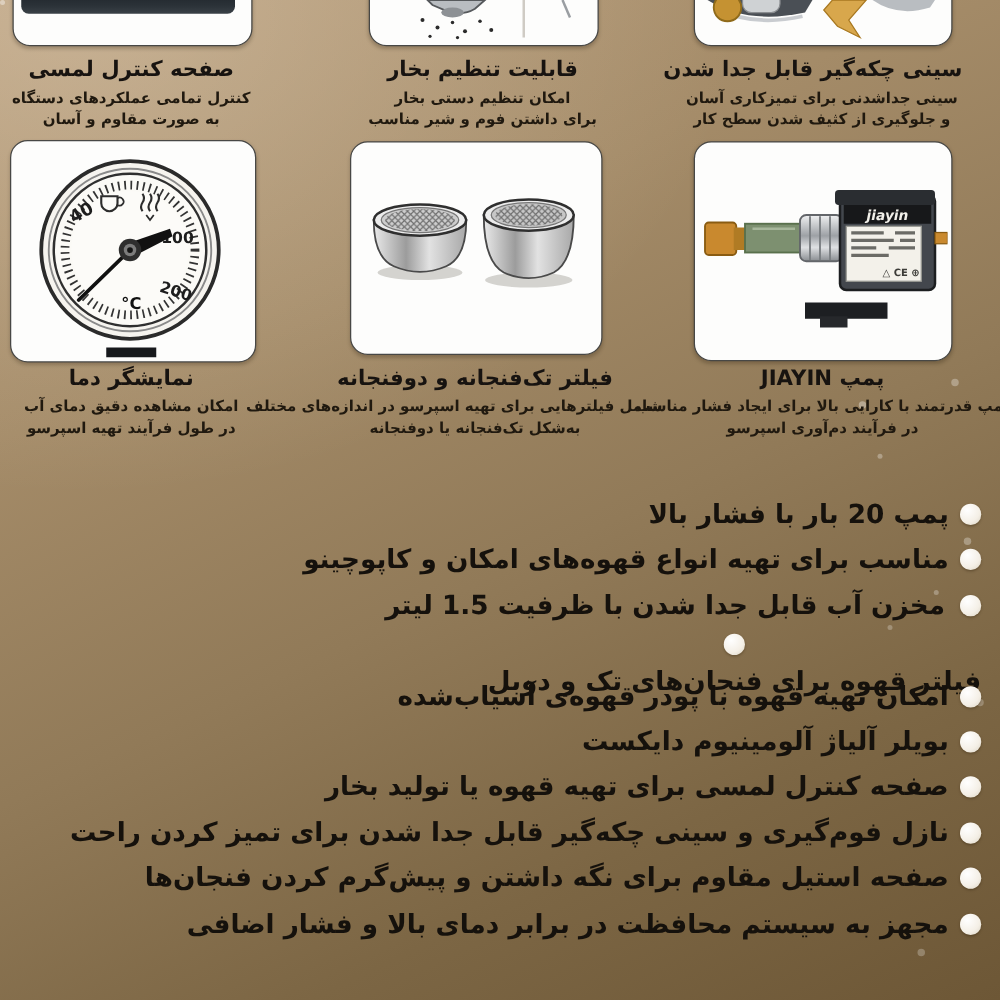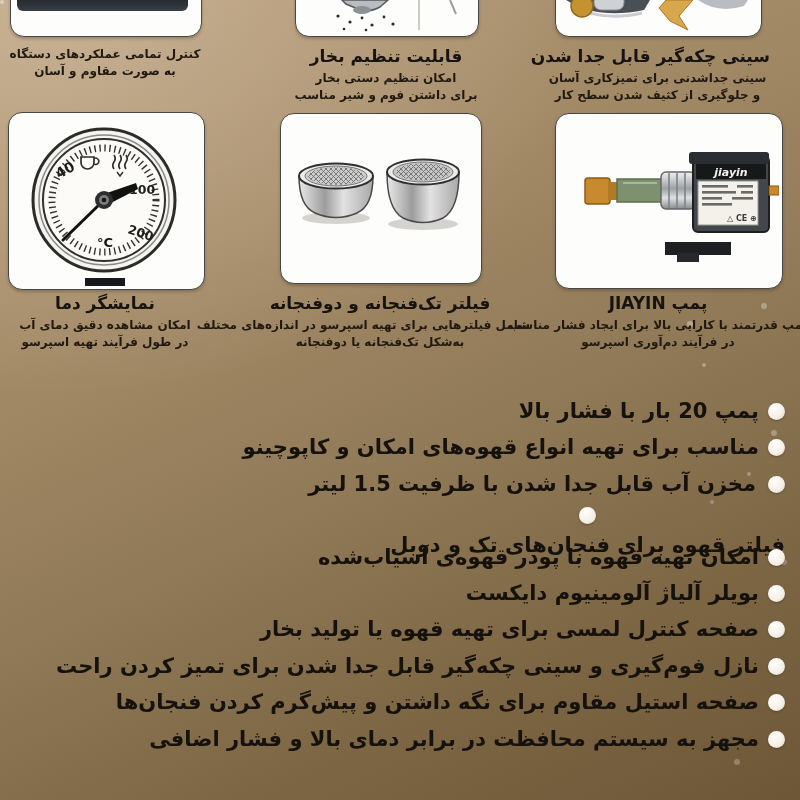--- a/index.html
+++ b/index.html
@@ -66,20 +66,21 @@
       <path d="M8,0 Q40,20 86,10 L92,0 Z" fill="#4a4f55"></path>
       <path d="M14,6 Q44,22 84,13" fill="none" stroke="#c9ccd0" stroke-width="3"></path>
       <circle cx="24" cy="6" r="11" fill="#c59232" stroke="#8f6a1a" stroke-width="1.5"></circle>
       <rect x="36" y="-6" width="30" height="16" rx="7" fill="#cfd2d4" stroke="#8a8d90"></rect>
       <path d="M108,0 L135,0 L121,16 L130,30 L112,21 L101,8 Z" fill="#d8a74c" stroke="#a87820" stroke-width="1"></path>
       <path d="M140,0 Q160,14 186,6 L190,0 Z" fill="#b9bdc1"></path>
     </svg>
   </div>
 
   <div class="caption" style="left:5px;top:46px;width:200px;">
+    <div class="t">صفحه کنترل لمسی</div>
     <div class="d">کنترل تمامی عملکردهای دستگاه</div>
     <div class="d">به صورت مقاوم و آسان</div>
   </div>
   <div class="caption" style="left:286px;top:46px;width:200px;">
     <div class="t">قابلیت تنظیم بخار</div>
     <div class="d">امکان تنظیم دستی بخار</div>
     <div class="d">برای داشتن فوم و شیر مناسب</div>
   </div>
   <div class="caption" style="left:545px;top:46px;width:225px;">
     <div class="t">سینی چکه‌گیر قابل جدا شدن</div>
@@ -141,21 +142,21 @@
       <ellipse cx="55" cy="62" rx="31" ry="10" fill="#cdcdcd" stroke="#777" stroke-width="1"></ellipse>
       <ellipse cx="55" cy="62" rx="28" ry="8.8" fill="url(#mesh)"></ellipse>
 
       <path d="M106,58 C106,86 113,99 122,104 Q142,113 162,104 C171,99 178,86 178,58 Z" fill="url(#steel)" stroke="#4a4a4a" stroke-width="1.5"></path>
       <ellipse cx="142" cy="58" rx="36" ry="12.5" fill="#ececec" stroke="#2f2f2f" stroke-width="2"></ellipse>
       <ellipse cx="142" cy="58" rx="30" ry="10" fill="#c7c7c7" stroke="#777" stroke-width="1"></ellipse>
       <ellipse cx="142" cy="58" rx="27" ry="8.6" fill="url(#mesh)"></ellipse>
     </svg>
   </div>
 
-  <div class="card" style="left:555px;top:113px;width:205px;height:174px;padding-left:21px;">
+  <div class="card" style="left:555px;top:113px;width:205px;height:174px;">
     <svg width="202" height="171" viewBox="0 0 202 171">
       <defs>
         <linearGradient id="chrome" x1="0" y1="0" x2="0" y2="1">
           <stop offset="0" stop-color="#f0f1f2"></stop>
             <stop offset="0.45" stop-color="#9da1a5"></stop>
           <stop offset="0.7" stop-color="#dfe1e3"></stop>
             <stop offset="1" stop-color="#888c90"></stop>
         </linearGradient>
       </defs>
 

